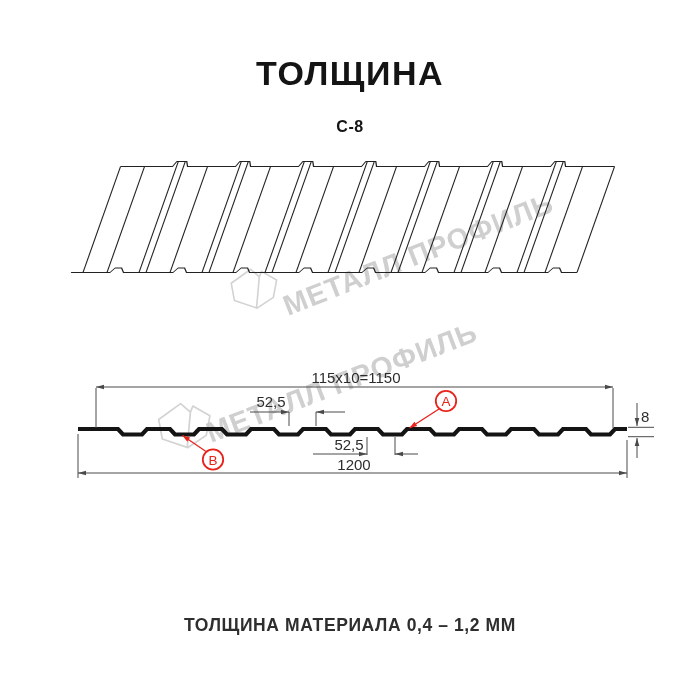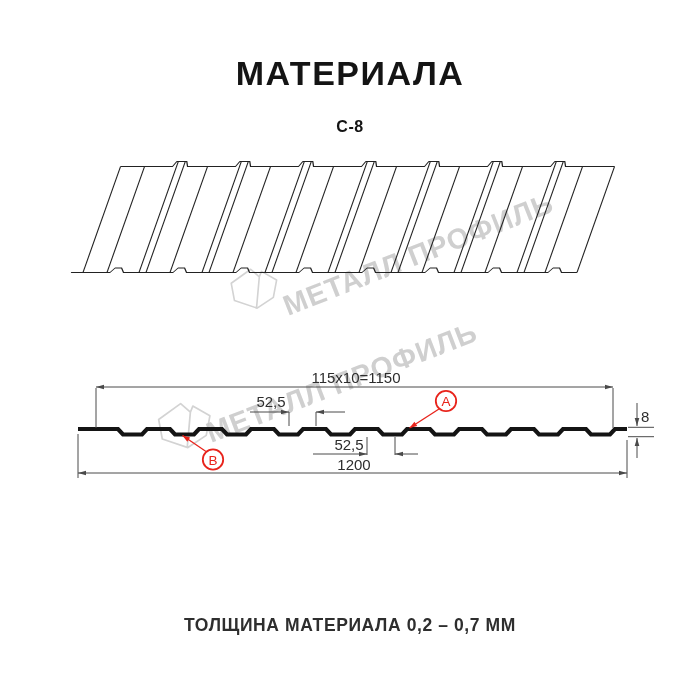--- a/index.html
+++ b/index.html
@@ -14,21 +14,21 @@
   svg{position:absolute;left:0;top:0;}
   text.dim{font-family:"Liberation Sans", sans-serif;font-size:15px;fill:#2d2d2d;}
   text.dim8{font-family:"Liberation Sans", sans-serif;font-size:15px;fill:#2d2d2d;}
   text.callout{font-family:"Liberation Sans", sans-serif;font-size:13.5px;}
   text.wm{font-family:"Liberation Sans", sans-serif;font-size:28.5px;font-weight:bold;
       letter-spacing:1px;opacity:.85;}
 </style>
 </head>
 <body>
 
-<div class="page-title">МАТЕРИАЛА</div>
+<div class="page-title">ТОЛЩИНА</div>
 <div class="page-subtitle">С-8</div>
 
 <svg id="drawing" width="700" height="700" viewBox="0 0 700 700" xmlns="http://www.w3.org/2000/svg">
   <defs>
     <path id="mp-house" d="M6,32 L3,16 L21,3 L29,10 L31,5 L45,13 L42,29 L27,39 Z M29,10 L26.5,38" fill="none" stroke-linejoin="round"></path>
   </defs>
 
   <use href="#mp-house" transform="translate(228 266) scale(1.08)" stroke="#d3d3d3" stroke-width="1.5"></use>
   <text class="wm" transform="translate(288 316) rotate(-21.5)" fill="#c7c7c7">МЕТАЛЛ ПРОФИЛЬ</text>
   <use href="#mp-house" transform="translate(155 400) scale(1.22)" stroke="#d3d3d3" stroke-width="1.4"></use>
@@ -102,13 +102,13 @@
 
   <text class="dim" x="356" y="383" text-anchor="middle">115x10=1150</text>
   <text class="dim" x="271" y="407" text-anchor="middle">52,5</text>
   <text class="dim" x="349" y="450" text-anchor="middle">52,5</text>
   <text class="dim" x="354" y="470" text-anchor="middle">1200</text>
   <text class="dim8" x="641" y="421.5">8</text>
   <text class="callout" id="tA" x="446" y="405.5" text-anchor="middle" fill="#e8231b">А</text>
   <text class="callout" id="tB" x="213" y="464.5" text-anchor="middle" fill="#e8231b">В</text>
 </svg>
 
-<div class="footer-note">ТОЛЩИНА МАТЕРИАЛА 0,2 – 0,7 ММ</div>
+<div class="footer-note">ТОЛЩИНА МАТЕРИАЛА 0,4 – 1,2 ММ</div>
 
 </body></html>

